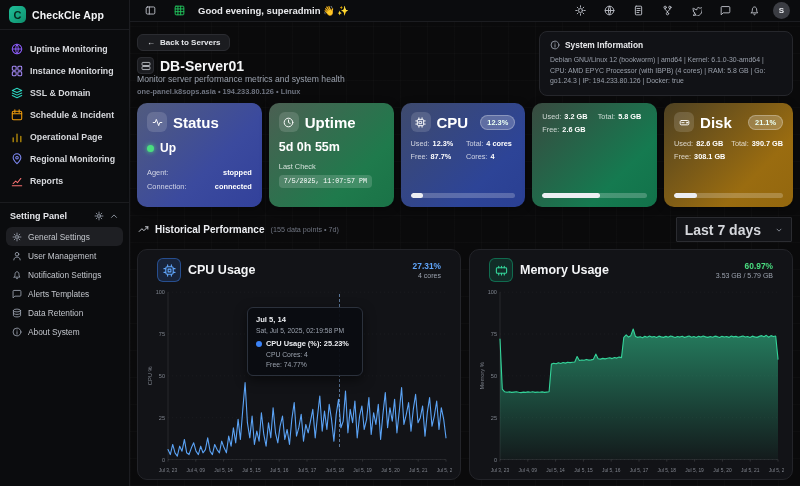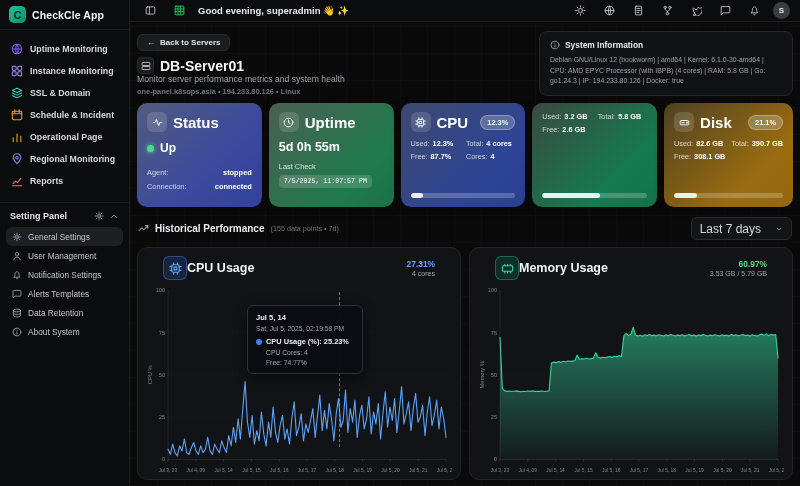--- a/index.html
+++ b/index.html
@@ -86,27 +86,27 @@
   .g-label { color:rgba(255,255,255,.75); }
   .g-val { font-weight:bold; }
   .progress { margin-top:auto; height:5px; border-radius:3px; background:rgba(255,255,255,.22); overflow:hidden; }
   .progress-fill { height:100%; border-radius:3px; background:#eceef2; }
 
   
   .hist-row { display:flex; align-items:center; gap:6px; margin:1px 1px 7px; }
   .hist-row .icn, .hist-row .icn svg { width:11px; height:11px; }
   .hist-title { font-size:10px; font-weight:bold; color:#eceef2; }
   .hist-meta { font-size:7.2px; color:#6f7480; }
-  .range-select { margin-left:auto; display:flex; align-items:center; gap:14px; background:#131418; border:1px solid #2b2c31; border-radius:6px; padding:3.5px 8px; font-size:12px; color:#d5d7dc; cursor:pointer; }
+  .range-select { margin-left:auto; display:flex; align-items:center; gap:14px; background:#131418; border:1px solid #2b2c31; border-radius:1px; padding:3.5px 8px; font-size:14px; color:#d5d7dc; cursor:pointer;font-weight:bold; }
   .range-select svg { width:8px; height:8px; fill:none; stroke:#9ca3af; stroke-width:1.4; stroke-linecap:round; }
 
   
   .charts-row { display:flex; gap:8px; flex:1; min-height:0; }
   .chart-card { flex:1; min-width:0; background:#121317; border:1px solid #232429; border-radius:10px; padding:8px 8px 3px; display:flex; flex-direction:column; position:relative; }
-  .chart-head { display:flex; align-items:center; margin:0 17px 2px; }
+  .chart-head { display:flex; align-items:center; gap:7px; margin:0 11px 2px; }
   .chart-chip { width:24px; height:24px; border-radius:6px; display:flex; align-items:center; justify-content:center; }
   .chip-blue { background:rgba(59,130,246,.16); border:1px solid rgba(59,130,246,.45); color:#60a5fa; }
   .chip-green { background:rgba(16,185,129,.16); border:1px solid rgba(16,185,129,.45); color:#34d399; }
   .chart-chip svg { width:13px; height:13px; fill:none; stroke:currentColor; stroke-width:1.2; stroke-linecap:round; stroke-linejoin:round; }
   .chart-title { font-size:12.5px; font-weight:bold; color:#f3f4f6; }
   .chart-metrics { margin-left:auto; text-align:right; }
   .chart-current { font-size:8.4px; font-weight:bold; }
   .cur-blue { color:#60a5fa; } .cur-green { color:#4ade80; }
   .chart-sub { font-size:7px; color:#9ca3af; margin-top:1px; }
   .chart-area { flex:1; position:relative; min-height:0; }

